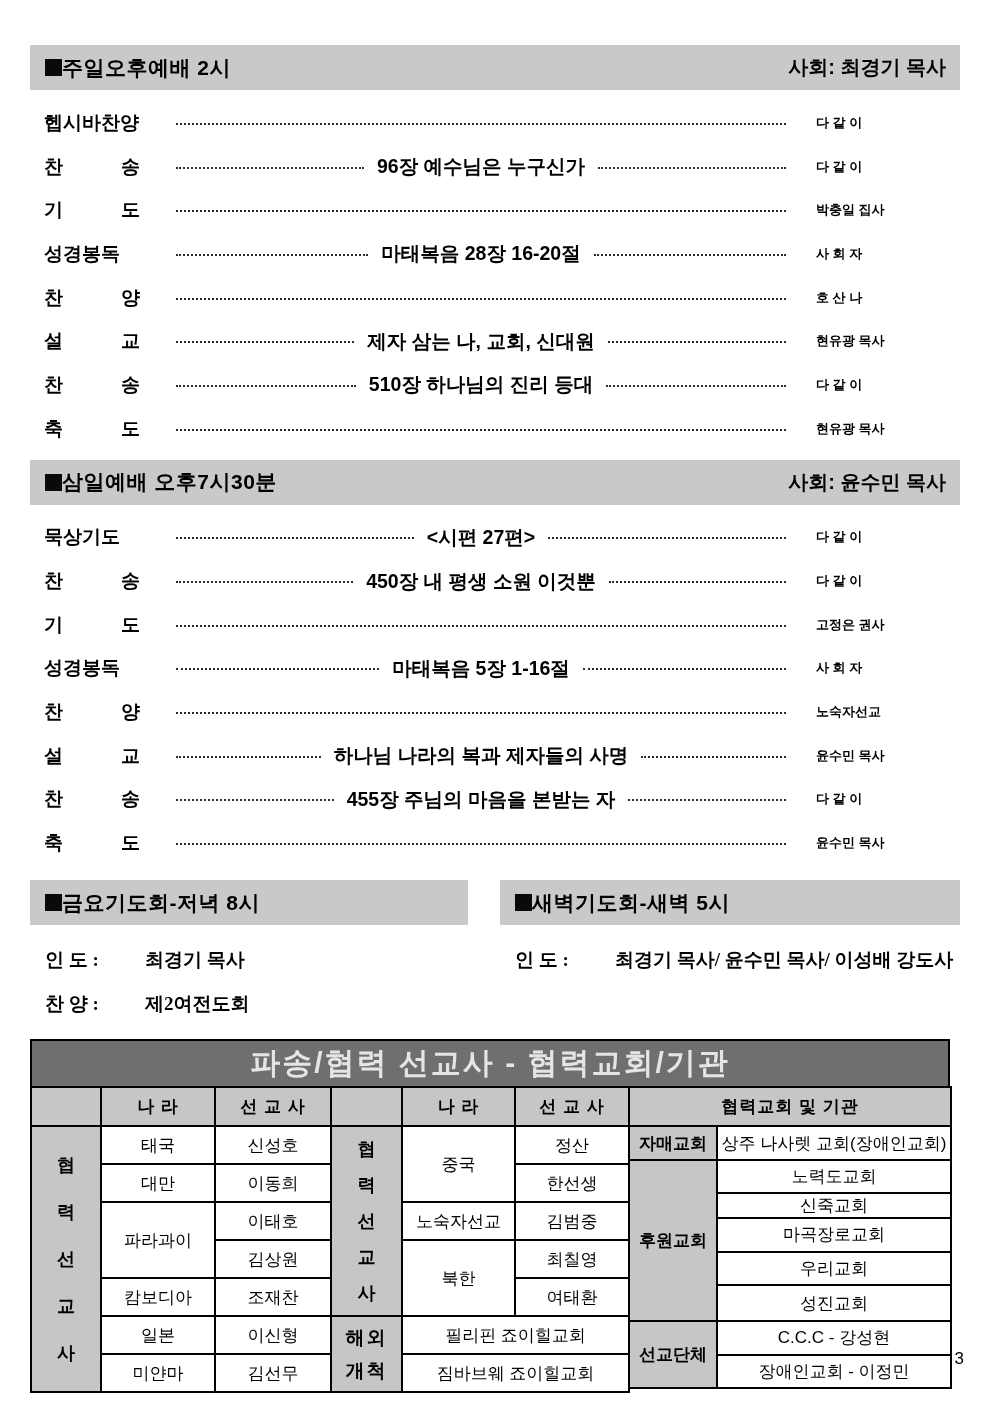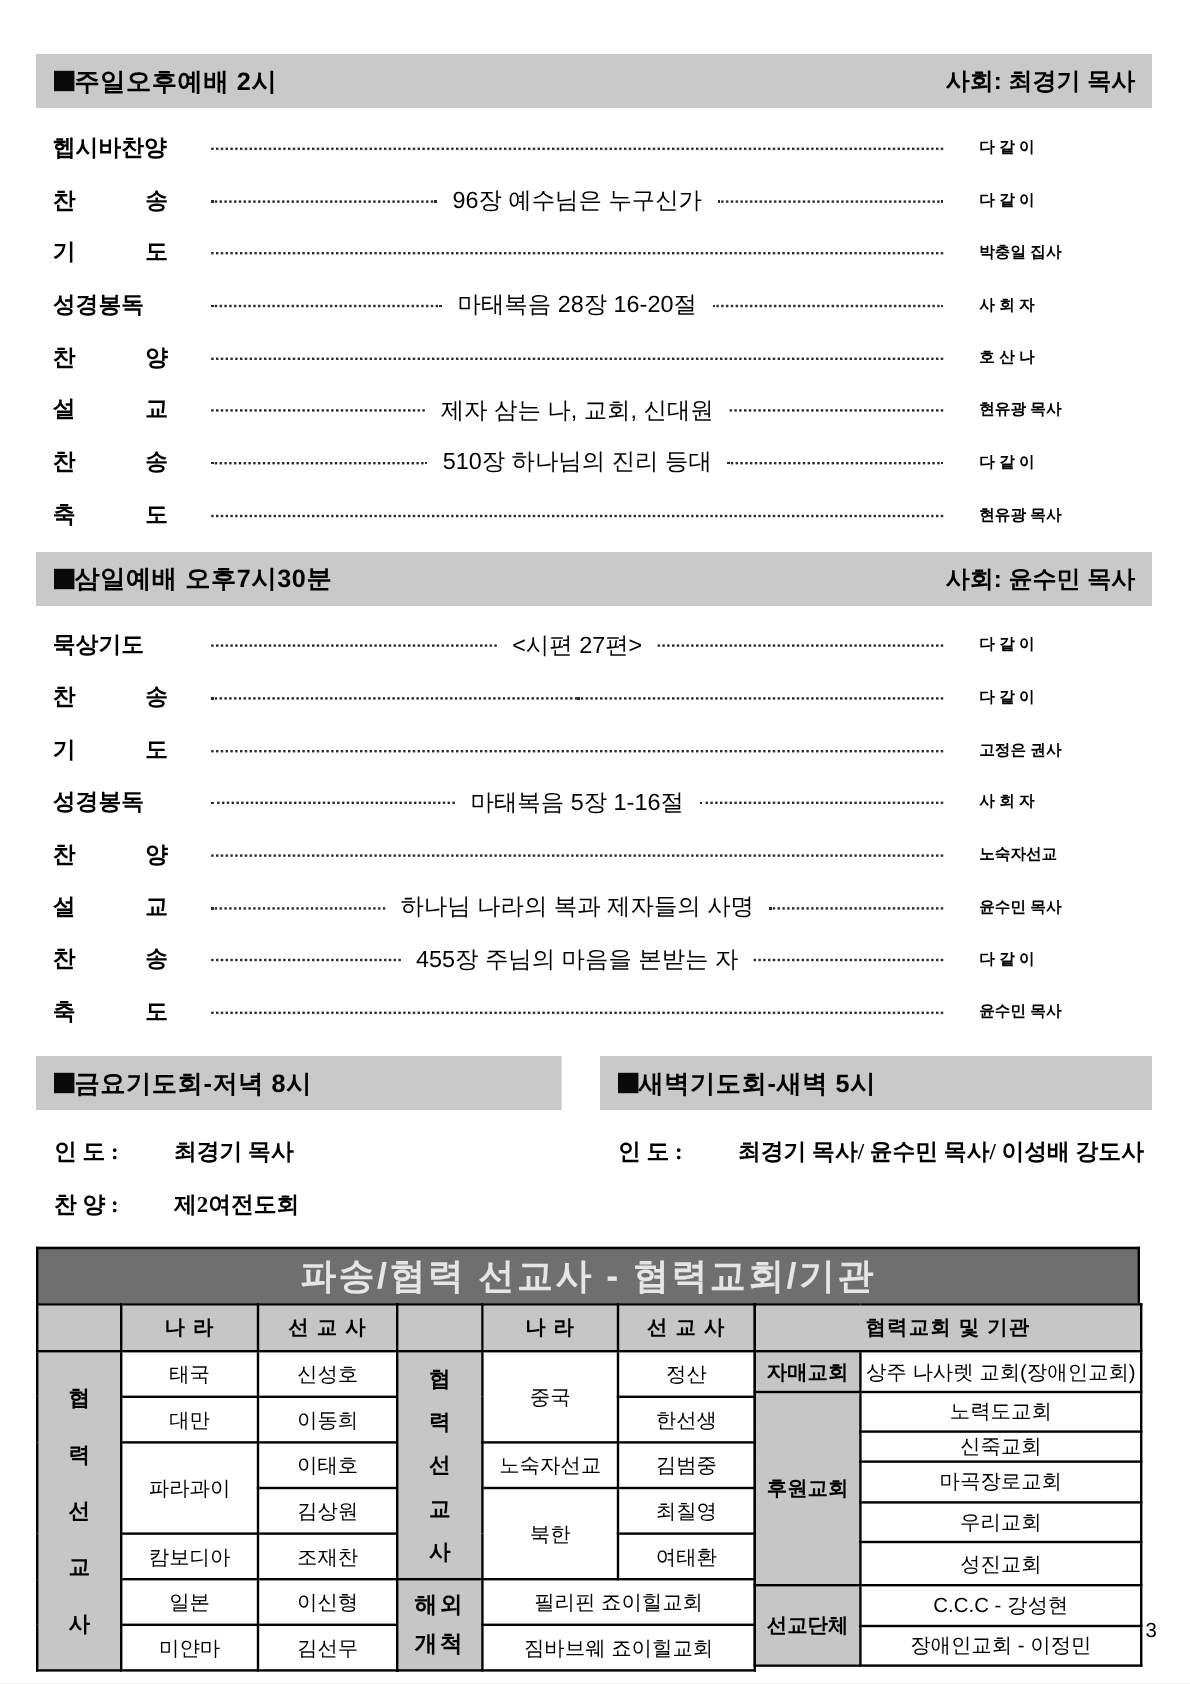--- a/index.html
+++ b/index.html
@@ -15,21 +15,21 @@
   .bullet{width:17px;height:17px;background:#0a0a0a;flex:0 0 auto;}
   .bar-title{font-size:21px;font-weight:bold;letter-spacing:0.5px;white-space:nowrap;}
   .bar-right{font-size:20px;font-weight:bold;white-space:nowrap;}
   
   .svc-list{padding:11px 26px 9px 14px;}
   .svc-row{height:43.7px;display:flex;align-items:center;}
   .svc-label{width:96px;font-size:19px;font-weight:bold;text-align:justify;
              text-align-last:justify;flex:0 0 auto;}
   .svc-mid{flex:1;display:flex;align-items:center;margin:0 30px 0 36px;}
   .leader{flex:1;height:0;border-top:2px dotted #2b2b2b;transform:translateY(1px);}
-  .svc-center{padding:0 13px;font-size:19.5px;font-weight:normal;white-space:nowrap;}
+  .svc-center{padding:0 13px;font-size:19.5px;font-weight:bold;white-space:nowrap;}
   .svc-right{min-width:118px;text-align:left;font-size:13px;font-weight:bold;white-space:nowrap;}
   
   .meetings{display:flex;gap:32px;margin-top:6px;}
   .meeting-l{width:438px;flex:0 0 auto;}
   .meeting-r{flex:1;}
   .meeting-rows{padding:13px 0 0 15px;font-family:"Liberation Serif",serif;}
   .meeting-row{height:44px;display:flex;align-items:center;font-size:19px;font-weight:bold;}
   .meeting-label{width:100px;flex:0 0 auto;white-space:pre;}
   .meeting-value{white-space:nowrap;}
   
@@ -149,20 +149,21 @@
           <div class="leader"></div>
         <div class="svc-center">&lt;시편 27편&gt;</div>
         <div class="leader"></div>
         </div>
       <div class="svc-right">다 같 이</div>
     </div>
     <div class="svc-row">
       <div class="svc-label">찬 송</div>
       <div class="svc-mid">
           <div class="leader"></div>
+        <div class="svc-center">450장 내 평생 소원 이것뿐</div>
         <div class="leader"></div>
         </div>
       <div class="svc-right">다 같 이</div>
     </div>
     <div class="svc-row">
       <div class="svc-label">기 도</div>
       <div class="svc-mid">
           <div class="leader"></div>
         </div>
       <div class="svc-right">고정은 권사</div>

